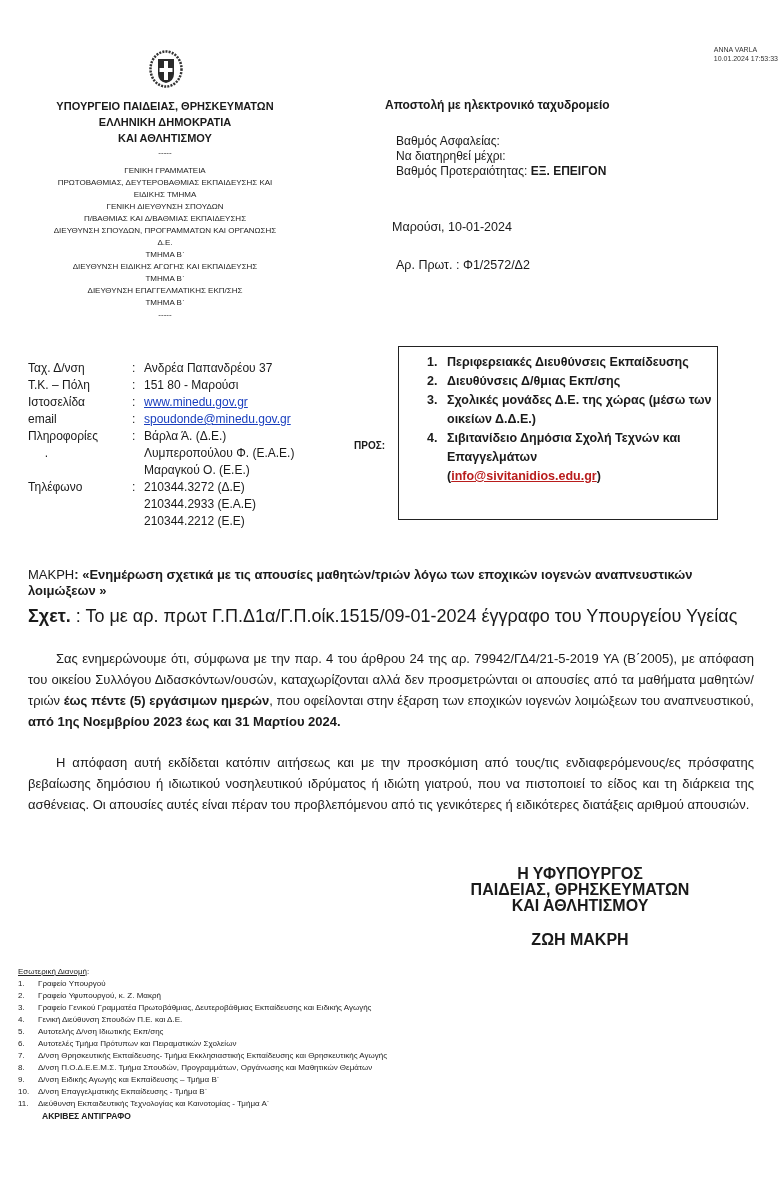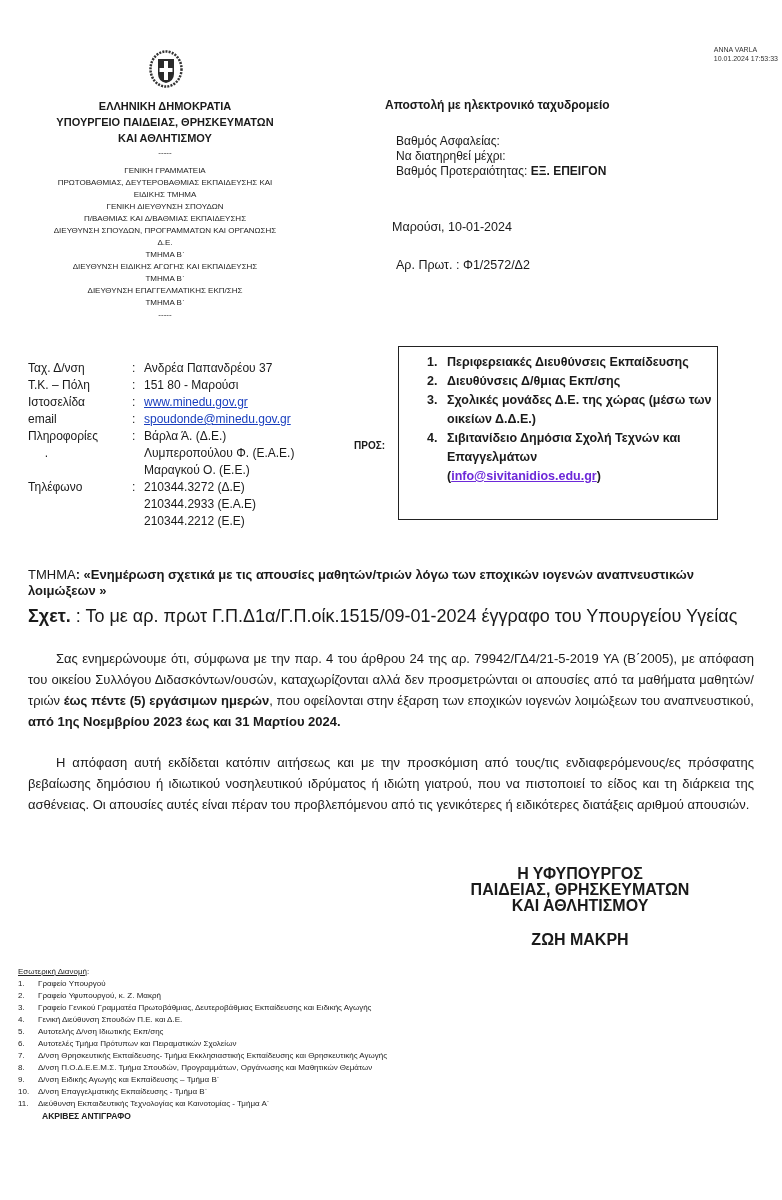--- a/index.html
+++ b/index.html
@@ -18,21 +18,21 @@
   .prot { left:396px; top:258px; font-size:12.5px; }
   .contact { left:28px; top:360px; font-size:12px; line-height:17px; }
   .contact .row { display:flex; }
   .contact .lbl { width:104px; }
   .contact .sep { width:12px; }
   .contact a { color:#1a3fbf; text-decoration:underline; }
   .pros { left:354px; top:440px; font-size:10px; font-weight:bold; }
   .recbox { left:398px; top:346px; width:320px; height:174px; border:1.5px solid #222; box-sizing:border-box; }
   .recbox ol { margin:6px 0 0 0; padding-left:42px; font-size:12.5px; font-weight:bold; line-height:19px; }
   .recbox li { padding-left:6px; }
-  .recbox a { color:#6d28d9; text-decoration:underline; }
+  .recbox a { color:#b91c1c; text-decoration:underline; }
   .subject { left:28px; top:567px; width:726px; font-size:13px; line-height:16px; }
   .subject .label { font-weight:normal; }
   .subject .txt { font-weight:bold; text-align:justify; }
   .ref { left:28px; top:606px; font-size:18px; }
   .ref .label { font-weight:bold; }
   .para { left:28px; width:726px; font-size:13px; line-height:21px; text-align:justify; text-indent:28px; }
   .p1 { top:648px; }
   .p2 { top:752px; }
   .sig { left:465px; top:866px; width:230px; text-align:center; font-size:16px; font-weight:bold; line-height:16px; }
   .sig .name { margin-top:18px; }
@@ -54,22 +54,22 @@
 <div class="abs emblem">
   <svg width="34" height="38" viewBox="0 0 34 38">
     <ellipse cx="17" cy="19" rx="15.5" ry="17.5" fill="none" stroke="#333" stroke-width="2.5" stroke-dasharray="2 1.2"></ellipse>
     <path d="M9 9 H25 V24 Q25 31 17 33 Q9 31 9 24 Z" fill="#2a2a2a"></path>
     <rect x="15" y="11" width="4" height="19" fill="#fff"></rect>
     <rect x="10.5" y="18" width="13" height="4" fill="#fff"></rect>
   </svg>
 </div>
 
 <div class="abs hdr hdr-main">
+  <div>ΥΠΟΥΡΓΕΙΟ ΠΑΙΔΕΙΑΣ, ΘΡΗΣΚΕΥΜΑΤΩΝ</div>
   <div>ΕΛΛΗΝΙΚΗ ΔΗΜΟΚΡΑΤΙΑ</div>
-  <div>ΥΠΟΥΡΓΕΙΟ ΠΑΙΔΕΙΑΣ, ΘΡΗΣΚΕΥΜΑΤΩΝ</div>
   <div>ΚΑΙ ΑΘΛΗΤΙΣΜΟΥ</div>
   <div style="font-weight:normal;font-size:8px;line-height:14px;">-----</div>
 </div>
 <div class="abs hdr hdr-sub">
   <div>ΓΕΝΙΚΗ ΓΡΑΜΜΑΤΕΙΑ</div>
   <div>ΠΡΩΤΟΒΑΘΜΙΑΣ, ΔΕΥΤΕΡΟΒΑΘΜΙΑΣ ΕΚΠΑΙΔΕΥΣΗΣ ΚΑΙ</div>
   <div>ΕΙΔΙΚΗΣ ΤΜΗΜΑ</div>
   <div>ΓΕΝΙΚΗ ΔΙΕΥΘΥΝΣΗ ΣΠΟΥΔΩΝ</div>
   <div>Π/ΒΑΘΜΙΑΣ ΚΑΙ Δ/ΒΑΘΜΙΑΣ ΕΚΠΑΙΔΕΥΣΗΣ</div>
   <div>ΔΙΕΥΘΥΝΣΗ ΣΠΟΥΔΩΝ, ΠΡΟΓΡΑΜΜΑΤΩΝ ΚΑΙ ΟΡΓΑΝΩΣΗΣ</div>
@@ -154,21 +154,21 @@
     <li>Διευθύνσεις Δ/θμιας Εκπ/σης</li>
     <li>Σχολικές μονάδες  Δ.Ε. της χώρας (μέσω των οικείων Δ.Δ.Ε.)</li>
     <li>
       <span>Σιβιτανίδειο Δημόσια Σχολή Τεχνών και Επαγγελμάτων</span><br>
       <span>(</span><a>info@sivitanidios.edu.gr</a><span>)</span>
     </li>
   </ol>
 </div>
 
 <div class="abs subject">
-  <span class="label">ΤΜΗΜΑ</span><span class="txt">: «Ενημέρωση σχετικά με τις απουσίες μαθητών/τριών λόγω των εποχικών ιογενών αναπνευστικών λοιμώξεων »</span>
+  <span class="label">ΜΑΚΡΗ</span><span class="txt">: «Ενημέρωση σχετικά με τις απουσίες μαθητών/τριών λόγω των εποχικών ιογενών αναπνευστικών λοιμώξεων »</span>
 </div>
 <div class="abs ref">
   <span class="label">Σχετ.</span><span> : Το με αρ. πρωτ Γ.Π.Δ1α/Γ.Π.οίκ.1515/09-01-2024 έγγραφο του Υπουργείου Υγείας</span>
 </div>
 
 <div class="abs para p1">
   <span>Σας ενημερώνουμε ότι, σύμφωνα με την παρ. 4 του άρθρου 24 της αρ. 79942/ΓΔ4/21-5-2019 ΥΑ (Β΄2005), με απόφαση του οικείου Συλλόγου Διδασκόντων/ουσών, καταχωρίζονται αλλά δεν προσμετρώνται οι απουσίες από τα μαθήματα μαθητών/τριών </span><b>έως πέντε (5) εργάσιμων ημερών</b><span>, που οφείλονται στην έξαρση των  εποχικών ιογενών λοιμώξεων του αναπνευστικού, </span><b>από 1ης Νοεμβρίου  2023 έως και 31 Μαρτίου 2024.</b>
 </div>
 <div class="abs para p2">Η απόφαση αυτή εκδίδεται κατόπιν αιτήσεως και με την προσκόμιση από τους/τις ενδιαφερόμενους/ες πρόσφατης βεβαίωσης δημόσιου ή ιδιωτικού νοσηλευτικού ιδρύματος ή ιδιώτη γιατρού, που να πιστοποιεί το είδος και τη διάρκεια της ασθένειας. Οι απουσίες αυτές είναι πέραν του προβλεπόμενου από τις γενικότερες ή ειδικότερες διατάξεις αριθμού απουσιών.</div>
 

